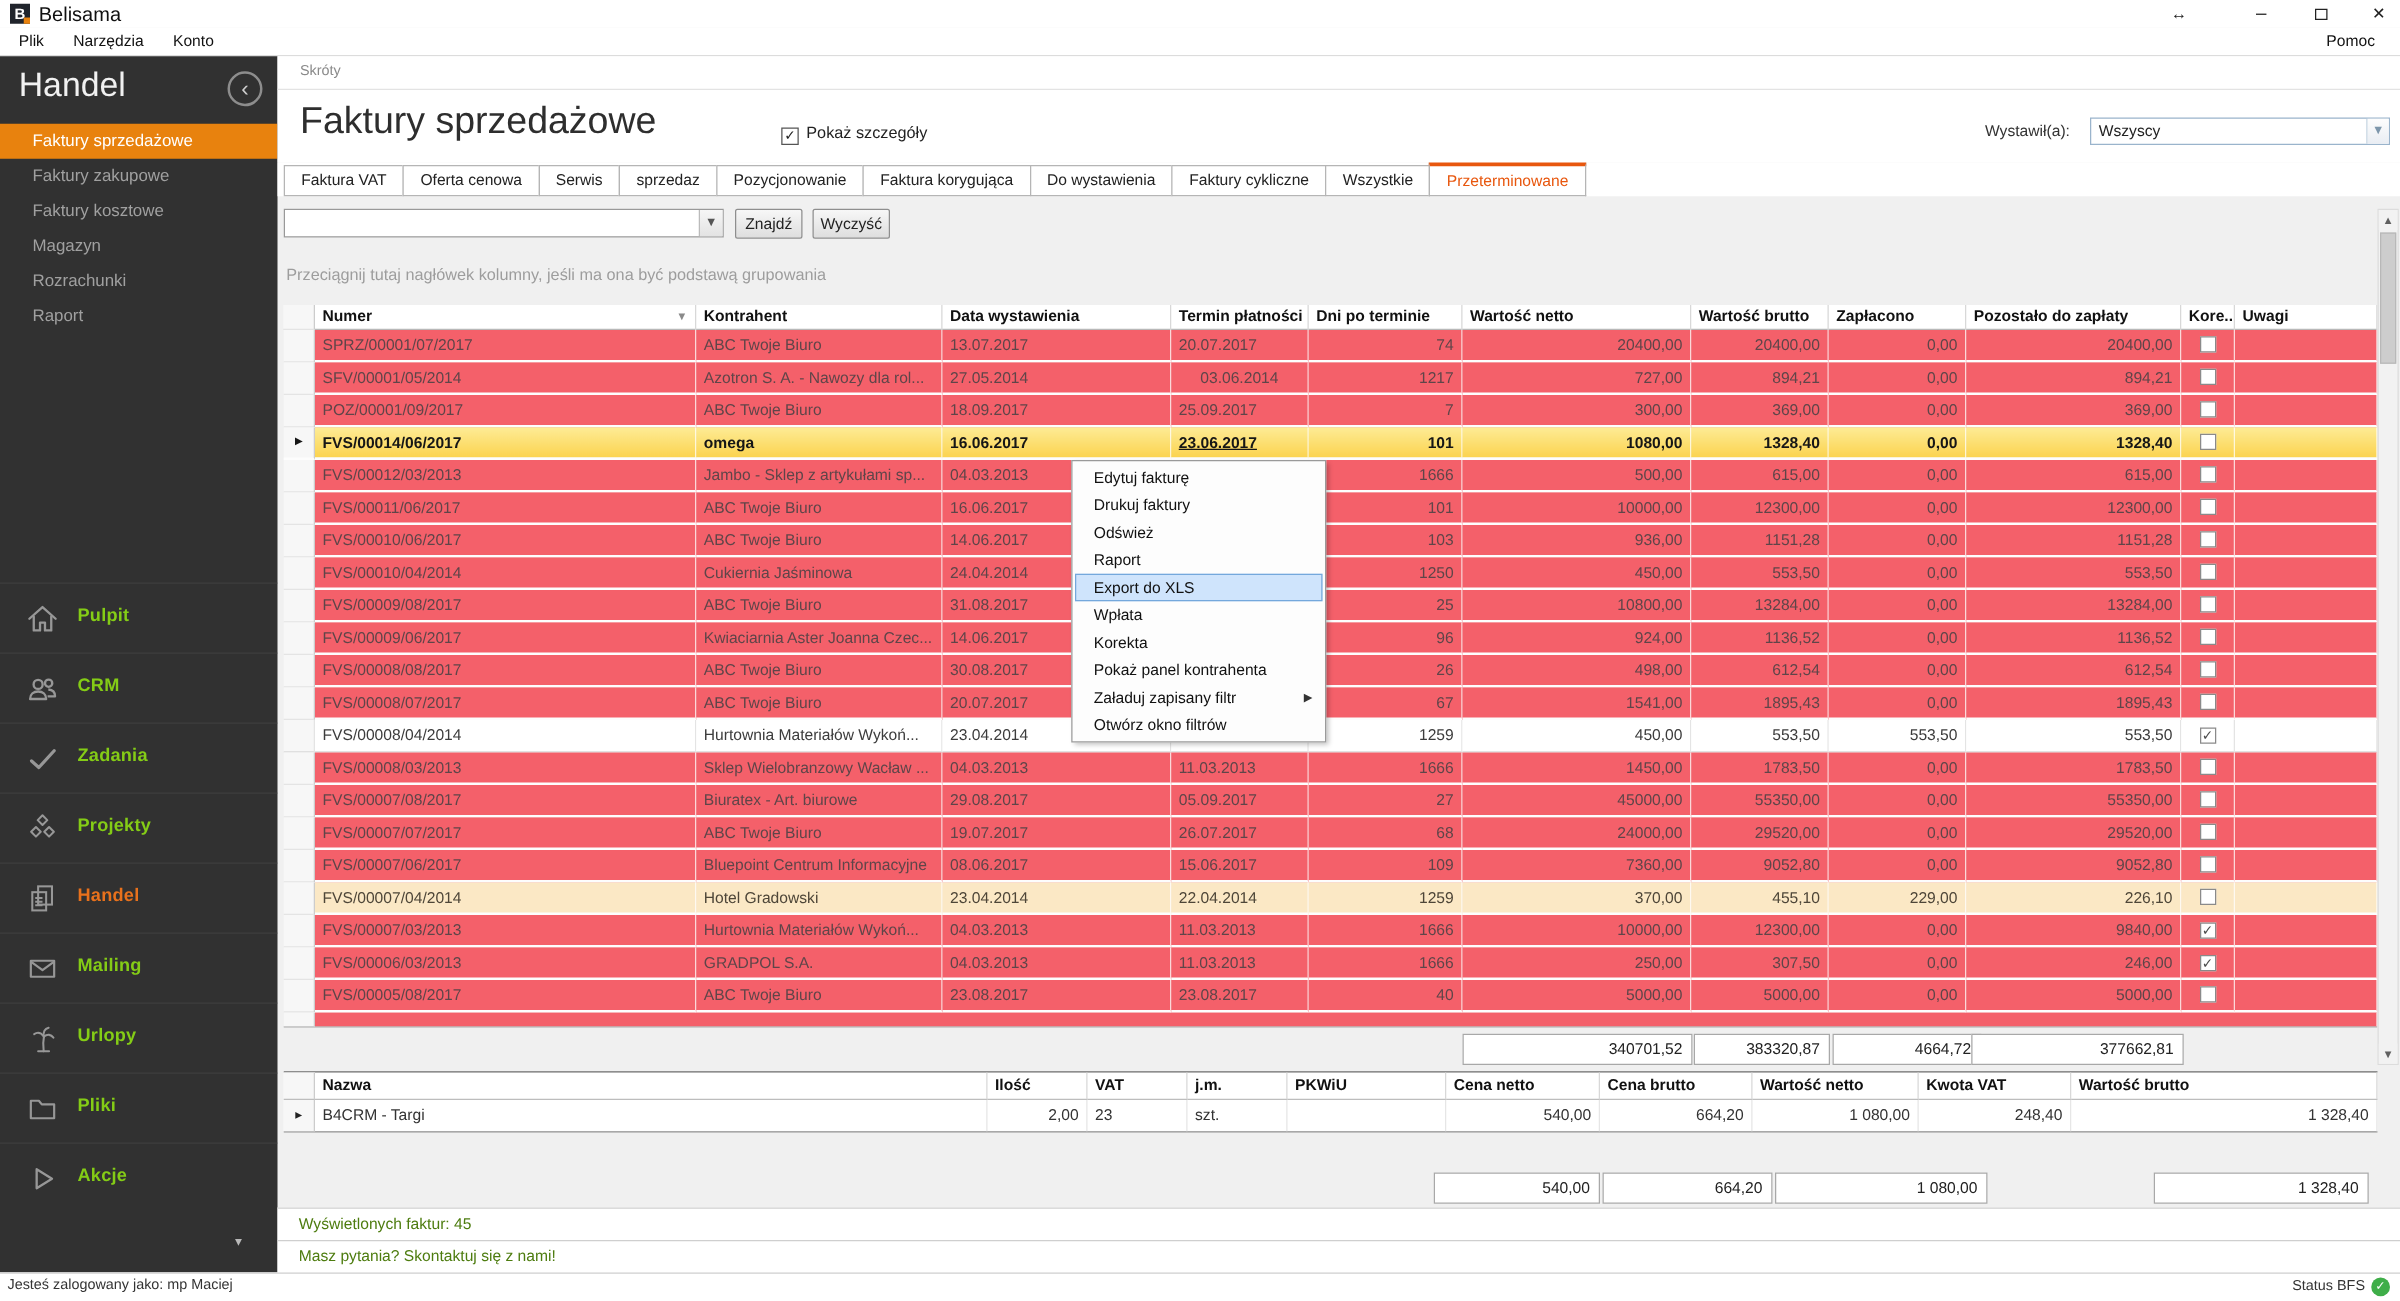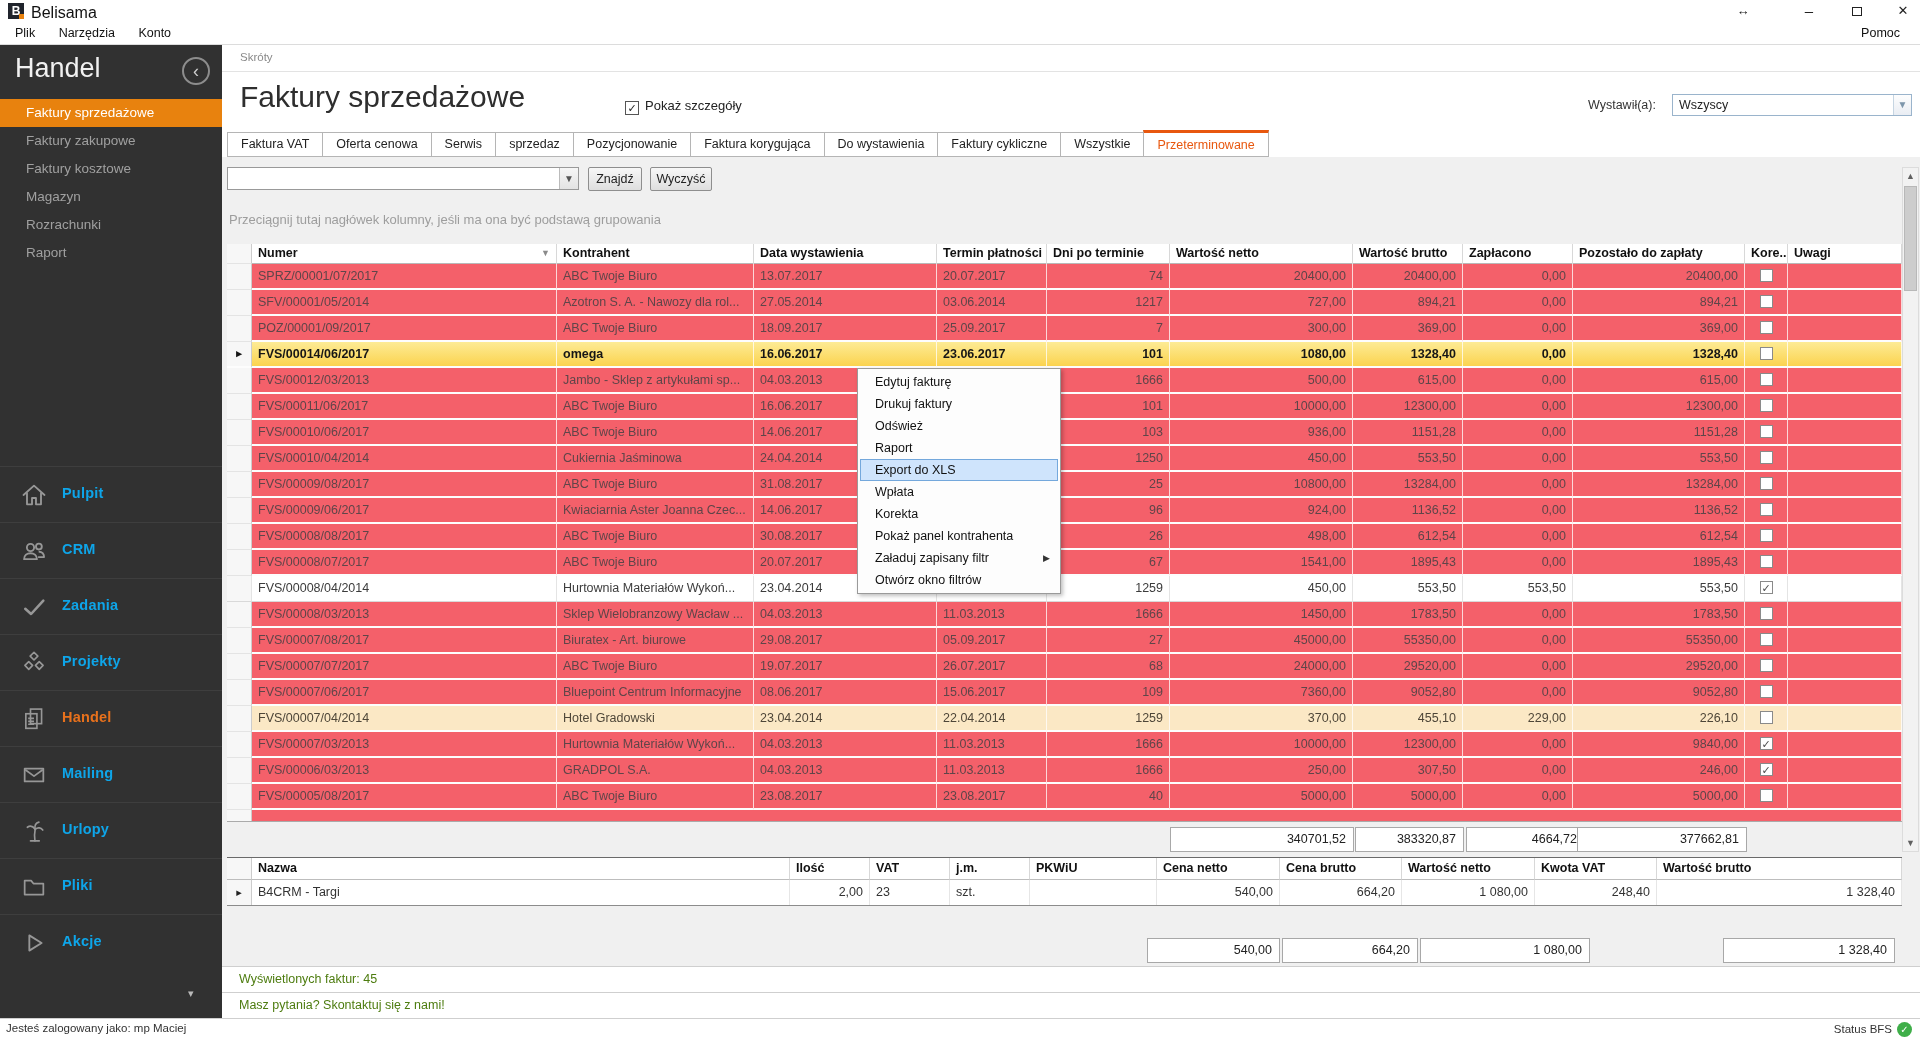--- a/index.html
+++ b/index.html
@@ -29,21 +29,21 @@
   .sidebar { position:absolute; left:0; top:45px; width:222px; height:973px; background:#313131; overflow:hidden; }
   .sb-header { position:absolute; left:0; top:0; width:222px; height:48px; color:#f1f1f1; font-size:27px; font-weight:300; padding:8px 0 0 15px; }
   .sb-back { position:absolute; right:12px; top:12px; width:28px; height:28px; border:2px solid #8d8d8d; border-radius:50%; color:#cfcfcf; text-align:center; line-height:24px; font-size:18px; }
   .sb-sub { position:absolute; left:0; top:54px; width:222px; }
   .sb-sub-item { height:28px; line-height:28px; padding-left:26px; color:#a0a0a0; font-size:13.5px; }
   .sb-sub-item.active { background:#e8820e; color:#fff; }
   .sb-nav { position:absolute; left:0; top:421px; width:222px; }
   .sb-nav-item { height:56px; border-top:1px solid #3e3e3e; position:relative; }
   .sb-nav-item .nicon { position:absolute; left:20px; top:14px; width:28px; height:28px; color:#979797; }
   .sb-nav-item .nicon svg { width:28px; height:28px; display:block; }
-  .sb-nav-item .nlabel { position:absolute; left:62px; top:18px; font-size:14.5px; font-weight:bold; color:#0ea5e9; letter-spacing:.2px; }
+  .sb-nav-item .nlabel { position:absolute; left:62px; top:18px; font-size:14.5px; font-weight:bold; color:#84cc16; letter-spacing:.2px; }
   .sb-nav-item.active .nlabel { color:#e8711c; }
   .sb-collapse { position:absolute; left:188px; top:942px; color:#b9b9b9; font-size:11px; }
 
   
   .shortcutbar { position:absolute; left:222px; top:45px; width:1698px; height:27px; background:#fff; border-bottom:1px solid #e3e3e3; }
   .shortcutbar span { display:inline-block; margin:6px 0 0 18px; font-size:11.5px; color:#8a8a8a; }
   .pageheader { position:absolute; left:222px; top:72px; width:1698px; height:58px; background:#fff; }
   .page-title { position:absolute; left:18px; top:8px; font-size:30px; font-weight:300; color:#2e2e2e; }
   .details-chk { position:absolute; left:403px; top:26px; }
   .details-chk .box { display:inline-block; width:14px; height:14px; border:1px solid #555; background:#fff; text-align:center; line-height:13px; font-size:11px; color:#222; vertical-align:-2px; }
@@ -309,21 +309,21 @@
         <div class="cell r" style="width: 110px;">0,00</div>
         <div class="cell r" style="width: 172px;">20400,00</div>
         <div class="cell chk" style="width: 43px;"><div class="cb"></div></div>
         <div class="cell" style="width: 114px;"></div>
       </div>
       <div class="row red">
         <div class="cell gutter" style="width: 25px;"></div>
         <div class="cell" style="width: 305px;">SFV/00001/05/2014</div>
         <div class="cell" style="width: 197px;">Azotron S. A. - Nawozy dla rol...</div>
         <div class="cell" style="width: 183px;">27.05.2014</div>
-        <div class="cell" style="width: 110px;">03.06.2014</div>
+        <div class="cell" style="width: 110px; text-align: center;">03.06.2014</div>
         <div class="cell r" style="width: 123px;">1217</div>
         <div class="cell r" style="width: 183px;">727,00</div>
         <div class="cell r" style="width: 110px;">894,21</div>
         <div class="cell r" style="width: 110px;">0,00</div>
         <div class="cell r" style="width: 172px;">894,21</div>
         <div class="cell chk" style="width: 43px;"><div class="cb"></div></div>
         <div class="cell" style="width: 114px;"></div>
       </div>
       <div class="row red">
         <div class="cell gutter" style="width: 25px;"></div>
@@ -337,21 +337,21 @@
         <div class="cell r" style="width: 110px;">0,00</div>
         <div class="cell r" style="width: 172px;">369,00</div>
         <div class="cell chk" style="width: 43px;"><div class="cb"></div></div>
         <div class="cell" style="width: 114px;"></div>
       </div>
       <div class="row selected">
         <div class="cell gutter" style="width: 25px;">▸</div>
         <div class="cell" style="width: 305px;">FVS/00014/06/2017</div>
         <div class="cell" style="width: 197px;">omega</div>
         <div class="cell" style="width: 183px;">16.06.2017</div>
-        <div class="cell" style="width: 110px;">23.06.2017</div>
+        <div class="cell" style="width: 110px; text-decoration: underline;">23.06.2017</div>
         <div class="cell r" style="width: 123px;">101</div>
         <div class="cell r" style="width: 183px;">1080,00</div>
         <div class="cell r" style="width: 110px;">1328,40</div>
         <div class="cell r" style="width: 110px;">0,00</div>
         <div class="cell r" style="width: 172px;">1328,40</div>
         <div class="cell chk" style="width: 43px;"><div class="cb"></div></div>
         <div class="cell" style="width: 114px;"></div>
       </div>
       <div class="row red">
         <div class="cell gutter" style="width: 25px;"></div>

